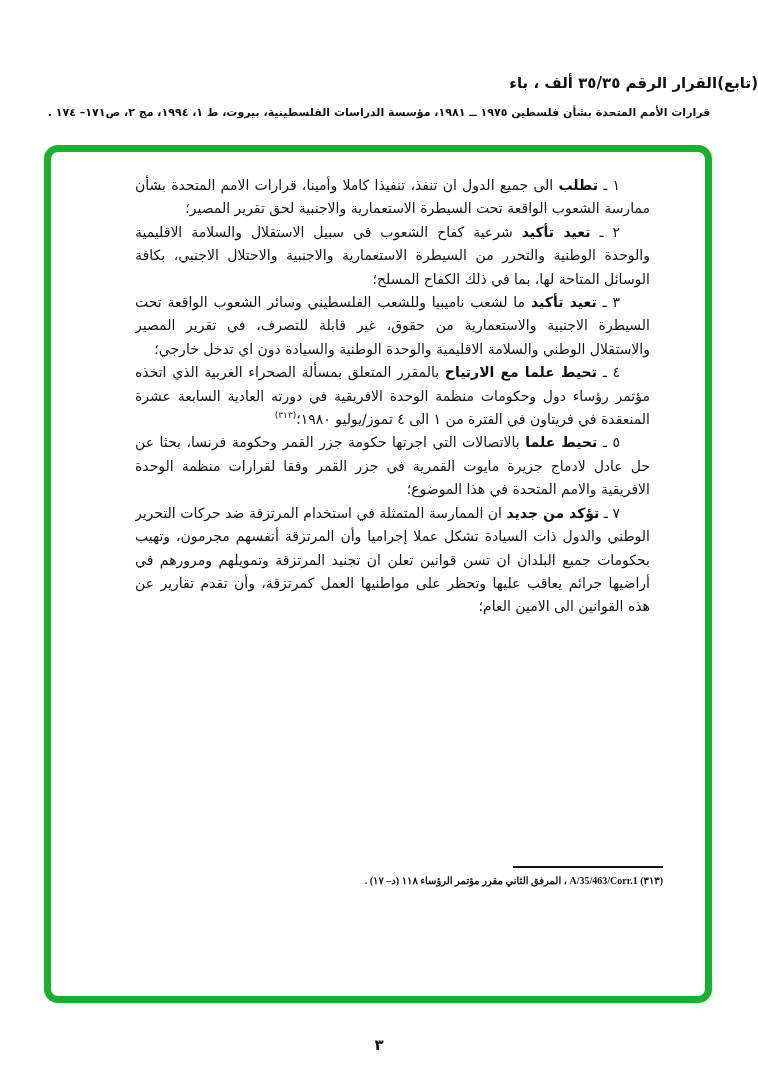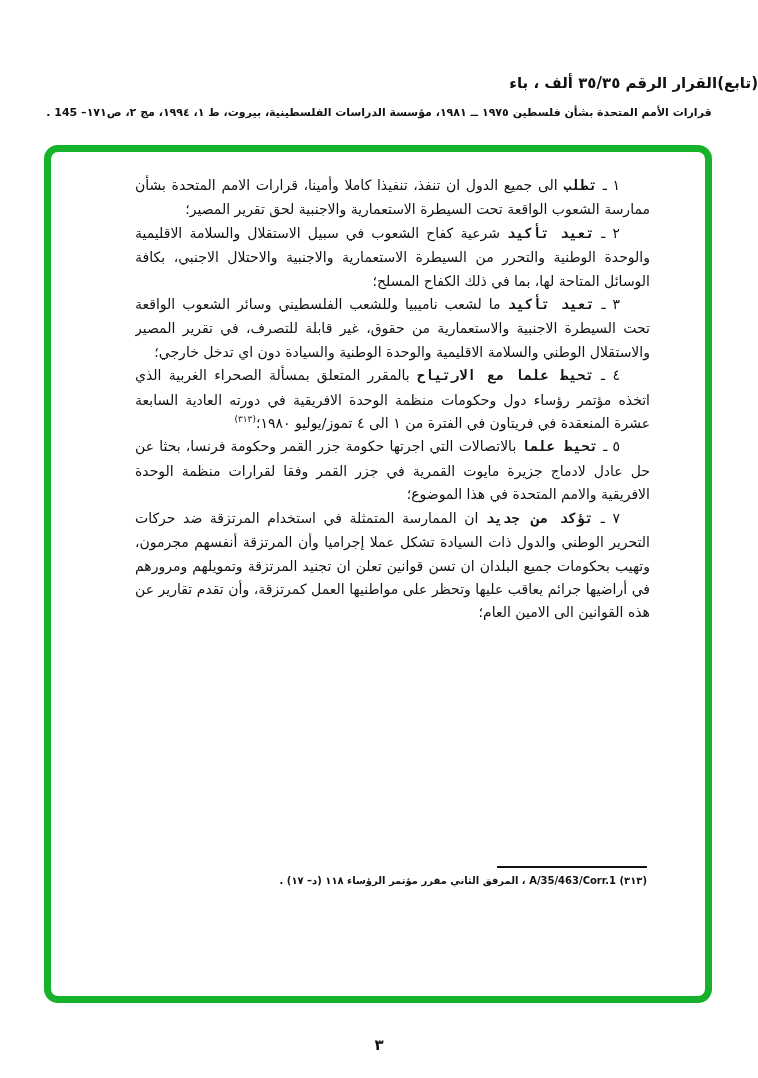--- a/index.html
+++ b/index.html
@@ -64,36 +64,37 @@
     direction: rtl;
     text-align: justify;
     font-size: 14px;
     line-height: 23.4px;
   }
   .para {
     margin: 0;
     text-indent: 30px;
   }
   .pnum { font-weight: normal; }
-  .plead { font-weight: bold; font-family: Liberation Mono, monospace; }
+  .plead { font-weight: bold; }
   .pref {
     font-size: 9px;
     vertical-align: super;
     line-height: 0;
     margin-left: 10px;
   }
 
   
   .footnote-block {
     position: absolute;
     top: 714px;
-    right: 58px;
+    right: 42px;
     width: 330px;
     direction: rtl;
     text-align: right;
+    font-family: Liberation Serif, serif;
   }
   .footnote-rule {
     width: 150px;
     height: 0;
     border: none;
     border-top: 2px solid #111111;
     margin: 0 0 7px auto; 
   }
   .footnote-text {
     font-size: 10px;
@@ -110,21 +111,21 @@
     text-align: center;
     font-size: 15px;
     font-weight: bold;
   }
 </style>
 </head>
 <body>
 
 <div class="doc-title">(تابع)القرار الرقم ٣٥/٣٥ ألف ، باء</div>
 
-<div class="doc-source">قرارات الأمم المتحدة بشأن فلسطين ١٩٧٥ ــ ١٩٨١، مؤسسة الدراسات الفلسطينية، بيروت، ط ١، ١٩٩٤، مج ٢، ص١٧١– 145 .</div>
+<div class="doc-source">قرارات الأمم المتحدة بشأن فلسطين ١٩٧٥ ــ ١٩٨١، مؤسسة الدراسات الفلسطينية، بيروت، ط ١، ١٩٩٤، مج ٢، ص١٧١– ١٧٤ .</div>
 
 <div class="frame" style="border-color: rgb(23, 178, 44);">
 
   <div class="res-body">
   <p class="para">
     <span class="pnum">١ ـ </span>
     <span class="plead">تطلب</span>
     <span class="ptext"> الى جميع الدول ان تنفذ، تنفيذا كاملا وأمينا، قرارات الامم المتحدة بشأن ممارسة الشعوب الواقعة تحت السيطرة الاستعمارية والاجنبية لحق تقرير المصير؛</span>
   </p>
 

